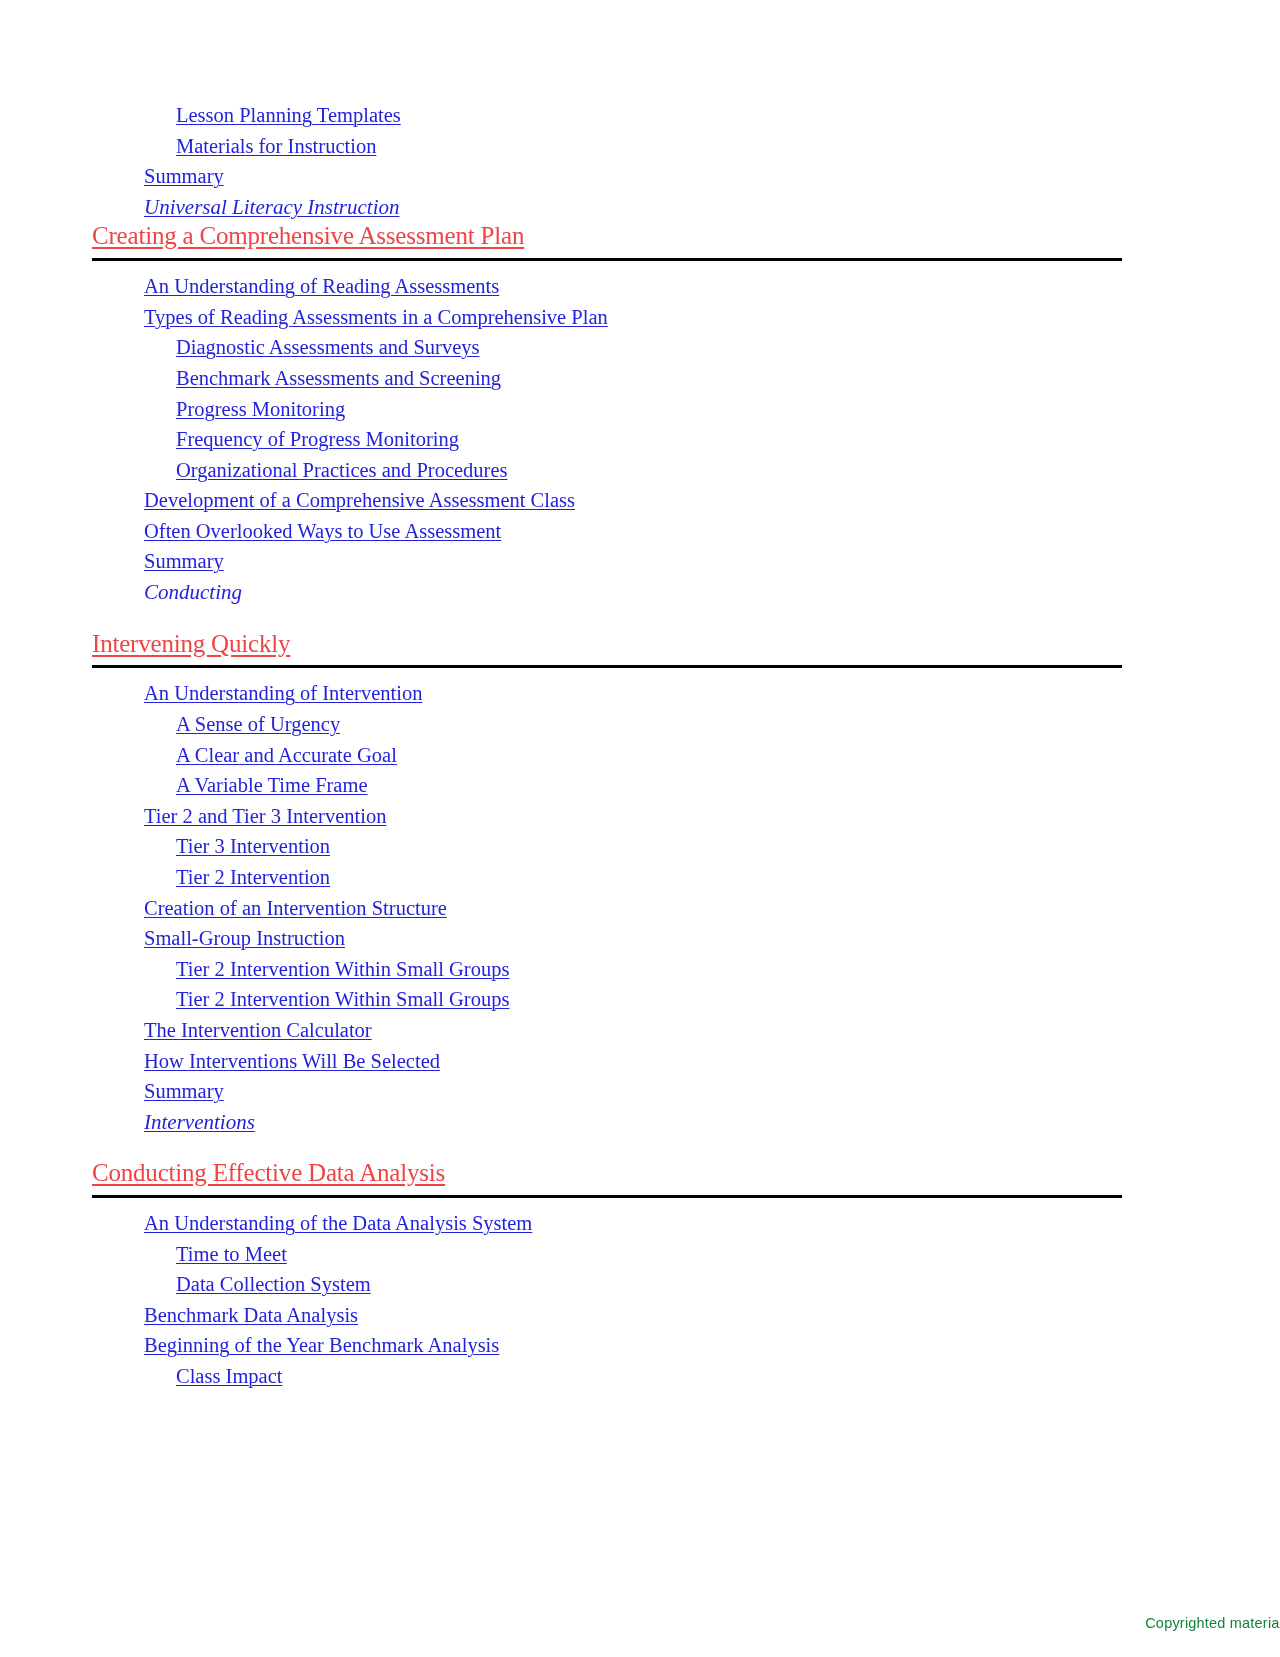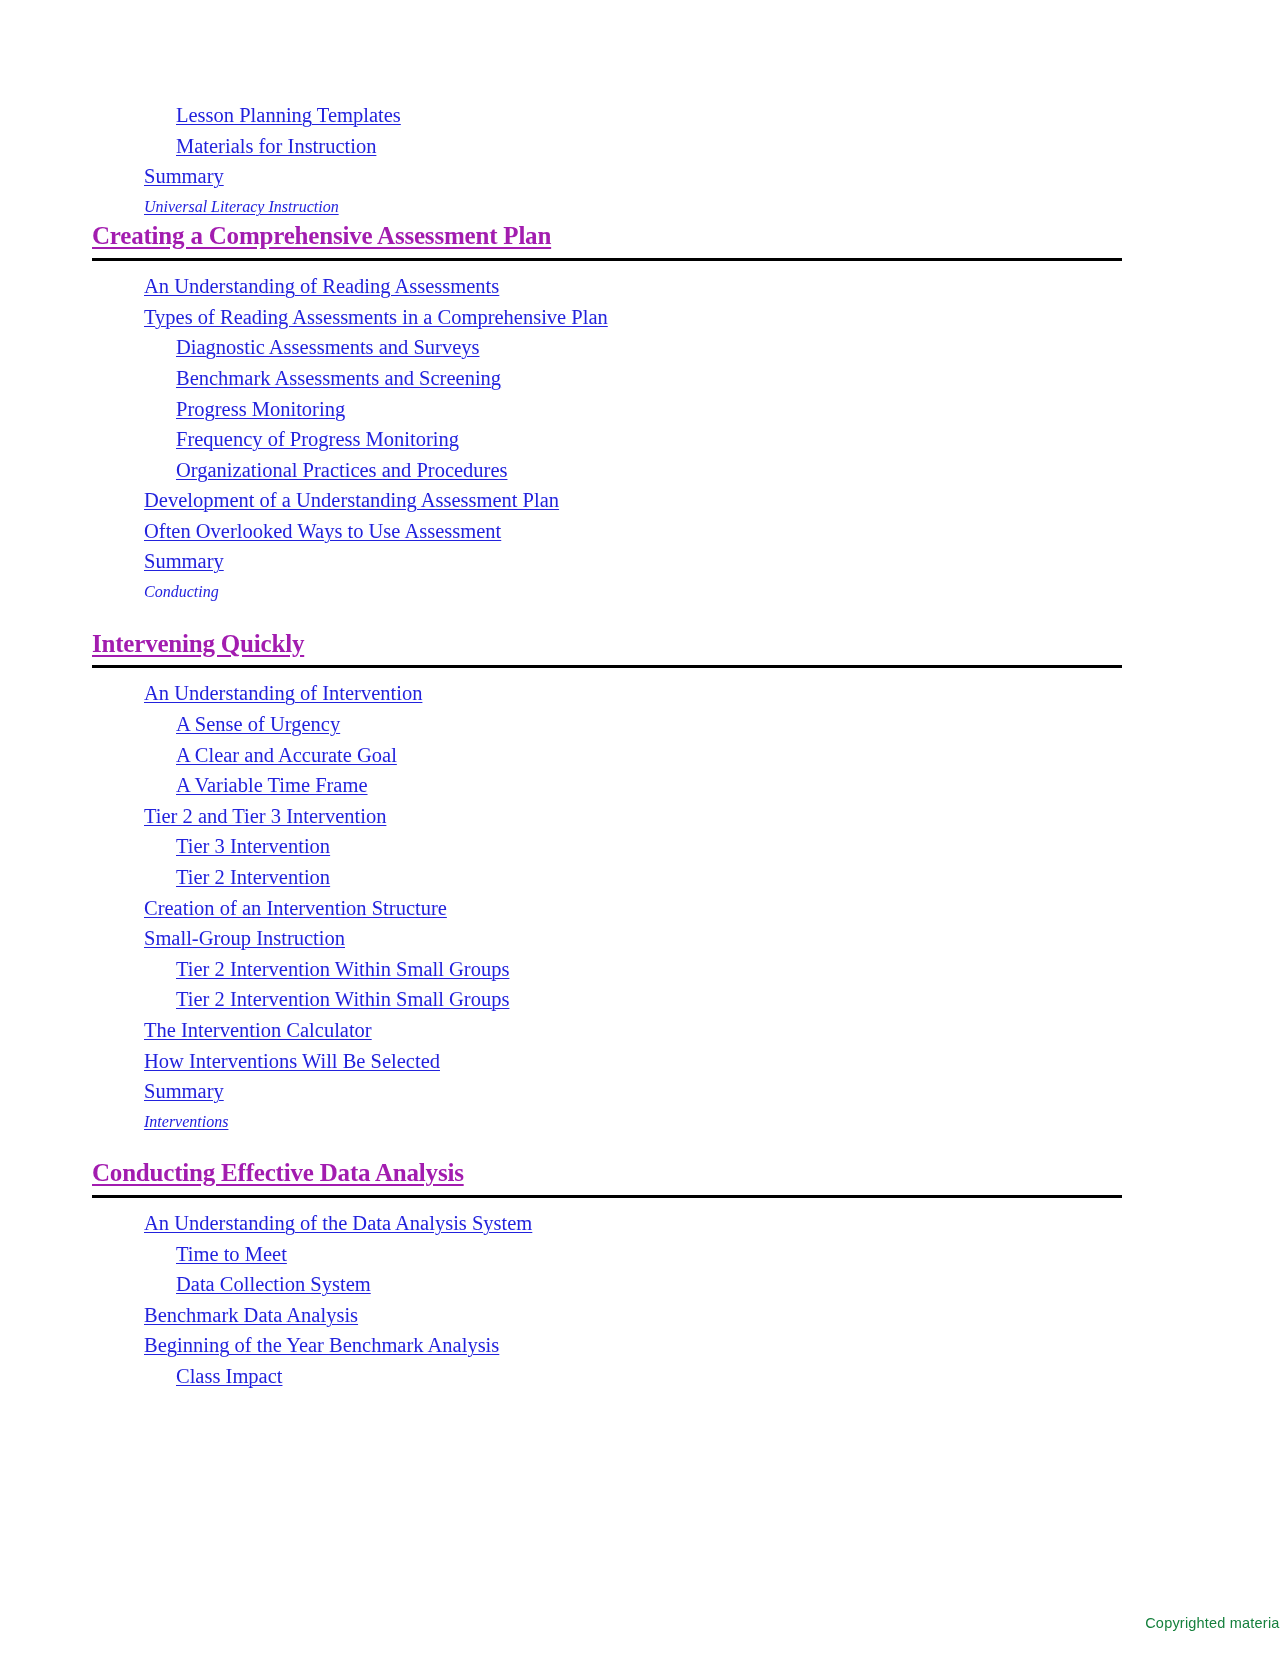--- a/index.html
+++ b/index.html
@@ -28,22 +28,22 @@
     top: 100px;
     width: 1040px;
   }
 
   
   .section { margin: 0; padding: 0; }
   .section + .section { margin-top: 22px; }
 
   .section-heading {
     font-size: 25px;
-    font-weight: bold;
-    color: #a21caf;
+    font-weight: normal;
+    color: #ef4444;
     text-decoration: underline;
     text-underline-offset: 3px;
     letter-spacing: -0.2px;
     line-height: 1.15;
     margin: 0 0 4px 0;
     display: inline-block;
     white-space: nowrap;
   }
   .heading-wrap { display: block; }
   .rule {
@@ -63,21 +63,21 @@
     text-decoration: underline;
     text-underline-offset: 2px;
     text-decoration-thickness: 1px;
     white-space: nowrap;
     width: fit-content;
   }
   .entry.lvl1 { margin-left: 52px; }
   .entry.lvl2 { margin-left: 84px; }
   .entry.italic {
     font-style: italic;
-    font-size: 16px;
+    font-size: 21px;
   }
   .entry.no-underline { text-decoration: none; }
 
   
   .top-fragment .entry { }
 
   .copyright {
     position: absolute;
     right: 26px;
     bottom: 26px;
@@ -109,21 +109,21 @@
           <div class="heading-wrap"><a class="section-heading">Creating a Comprehensive Assessment Plan</a></div>
           <div class="rule"></div>
           <div class="entries">
             <a class="entry lvl1">An Understanding of Reading Assessments</a>
             <a class="entry lvl1">Types of Reading Assessments in a Comprehensive Plan</a>
             <a class="entry lvl2">Diagnostic Assessments and Surveys</a>
             <a class="entry lvl2">Benchmark Assessments and Screening</a>
             <a class="entry lvl2">Progress Monitoring</a>
             <a class="entry lvl2">Frequency of Progress Monitoring</a>
             <a class="entry lvl2">Organizational Practices and Procedures</a>
-            <a class="entry lvl1">Development of a Understanding Assessment Plan</a>
+            <a class="entry lvl1">Development of a Comprehensive Assessment Class</a>
             <a class="entry lvl1">Often Overlooked Ways to Use Assessment</a>
             <a class="entry lvl1">Summary</a>
             <a class="entry lvl1 italic no-underline">Conducting</a>
           </div>
         </div>
         <div class="section">
           <div class="heading-wrap"><a class="section-heading">Intervening Quickly</a></div>
           <div class="rule"></div>
           <div class="entries">
             <a class="entry lvl1">An Understanding of Intervention</a>

